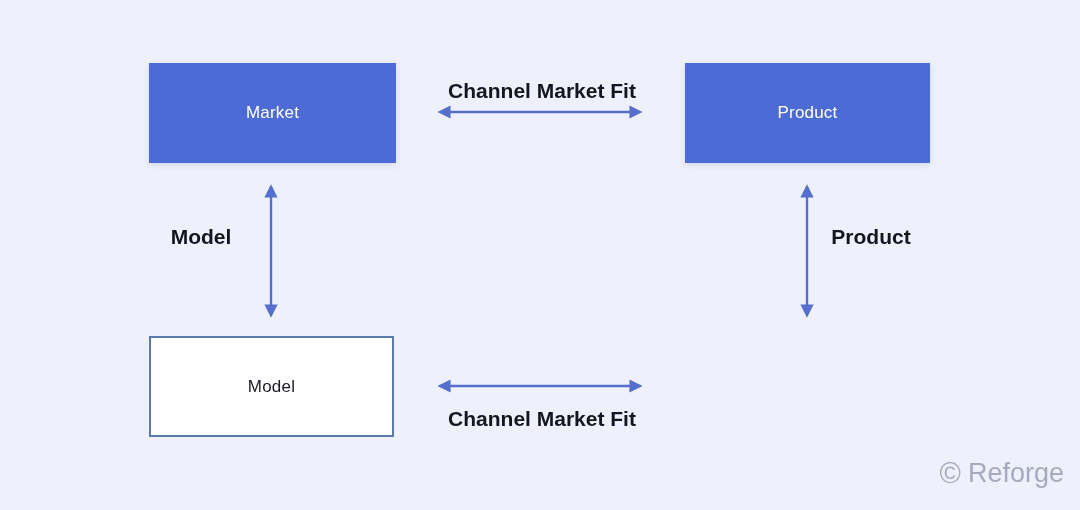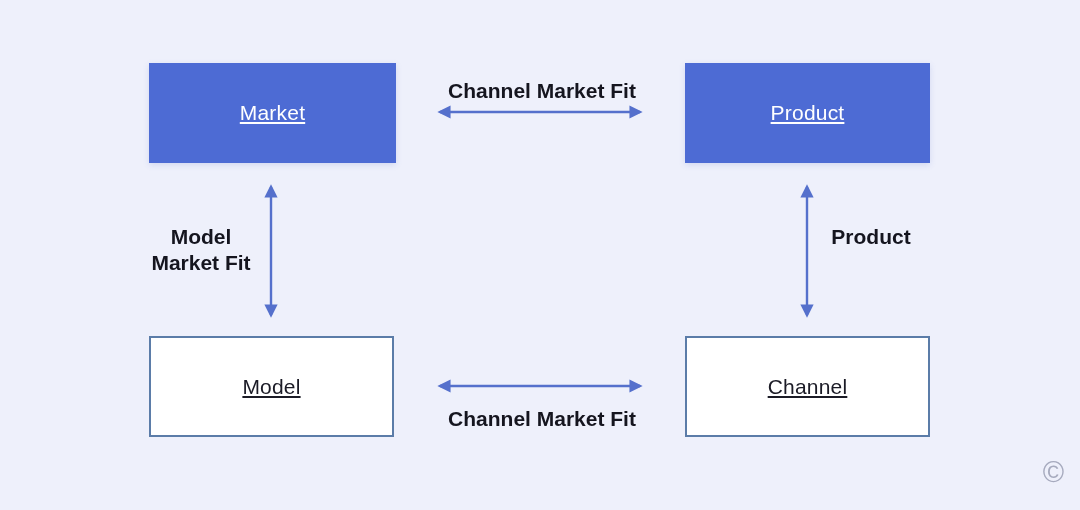--- a/index.html
+++ b/index.html
@@ -29,23 +29,22 @@
     position:absolute;
     left:0;top:0;
     width:1080px;height:510px;
   }
   .node{
     position:absolute;
     display:flex;
     align-items:center;
     justify-content:center;
     box-sizing:border-box;
-    font-size:21px;
+    font-size:17px;
     letter-spacing:0.2px;
-    text-decoration:underline;
   }
   .node.filled{
     background:var(--node-fill);
     color:var(--node-text-light);
     font-weight:500;
     box-shadow:0 2px 6px rgba(90,110,200,0.18);
   }
   .node.outline{
     background:var(--outline-fill);
     border:2px solid var(--outline-border);
@@ -109,34 +108,31 @@
   </div>
 
   <div class="node filled node-product">
     <span>Product</span>
   </div>
 
   <div class="node outline node-model">
     <span>Model</span>
   </div>
 
-  <div class="node outline node-channel">
-    <span>Channel</span>
-  </div>
 
   <div class="edge-label edge-label-pmf">Channel Market Fit</div>
 
   <div class="edge-label edge-label-mmf">
     <span>Model</span>
-    <span>Market Fit</span>
   </div>
 
   <div class="edge-label edge-label-pcf">
     <span>Product</span>
   </div>
 
   <div class="edge-label edge-label-cmf">Channel Market Fit</div>
 
   <div class="watermark">
     <span class="c-icon">©</span>
+    <span>Reforge</span>
   </div>
 
 </div>
 
 </body></html>

